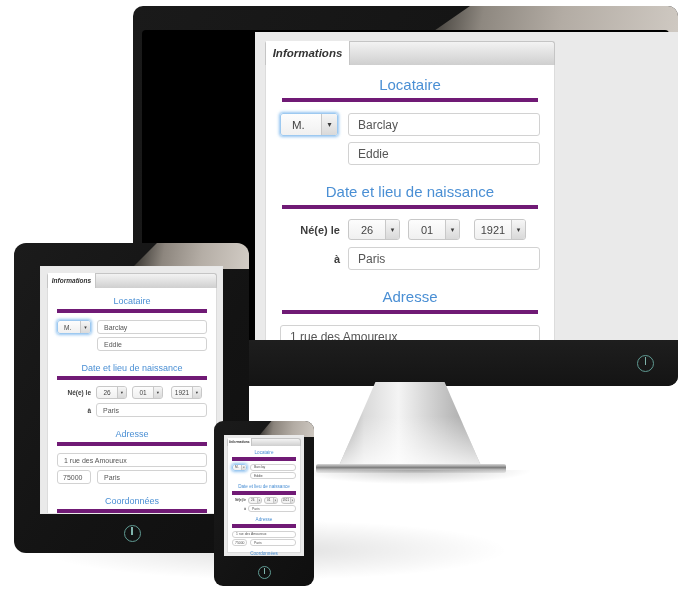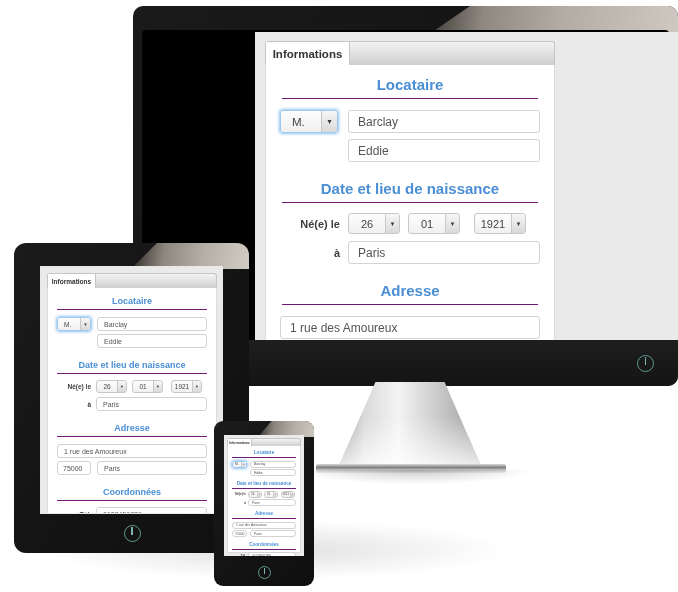--- a/index.html
+++ b/index.html
@@ -8,30 +8,30 @@
     background:#ffffff;
     font-family:"Liberation Sans", sans-serif;
     overflow:hidden;position:relative;
   }
   .stage{position:absolute;left:0;top:0;width:678px;height:592px;}
 
   
   .app{background:#eaeaea;width:100%;height:100%;box-sizing:border-box;position:relative;}
   .panel{background:#ffffff;position:absolute;border:1px solid #dcdcdc;border-top:none;box-sizing:border-box;}
 
-  .tabstrip{display:flex;box-sizing:border-box;
+  .tabstrip{display:flex;align-items:flex-end;box-sizing:border-box;
             background:linear-gradient(#f3f3f3,#cfcfcf);
-            border:1px solid #c5c5c5;border-bottom:none;border-radius:3px 3px 0 0;}
+            border:1px solid #c5c5c5;border-bottom:none;border-radius:3px 3px 0 0;font-style:italic;}
   .tab{background:#ffffff;color:#333;font-weight:600;
        border-right:1px solid #c5c5c5;box-sizing:border-box;
        display:flex;align-items:center;justify-content:center;}
   .tabfill{flex:1;}
 
   .sec{color:#4a8fd4;text-align:center;font-weight:400;}
-  .secrule{border-bottom:1px solid #701a75;font-weight:bold;}
+  .secrule{border-bottom:4px solid #701a75;}
 
   .row{display:flex;align-items:center;}
   .lbl{color:#3d3d3d;font-weight:bold;text-align:right;}
   .fld{background:#fff;border:1px solid #d2d2d2;border-radius:3px;
        color:#555;box-sizing:border-box;display:flex;align-items:center;
        overflow:hidden;white-space:nowrap;}
   .sel{background:linear-gradient(#fdfdfd,#f0f0f0);border:1px solid #c8c8c8;border-radius:3px;
        color:#444;box-sizing:border-box;display:flex;align-items:center;justify-content:space-between;
        overflow:hidden;white-space:nowrap;}
   .sel.focus{border-color:#9dc9f0;box-shadow:0 0 3px 1px rgba(110,175,235,.75);}

